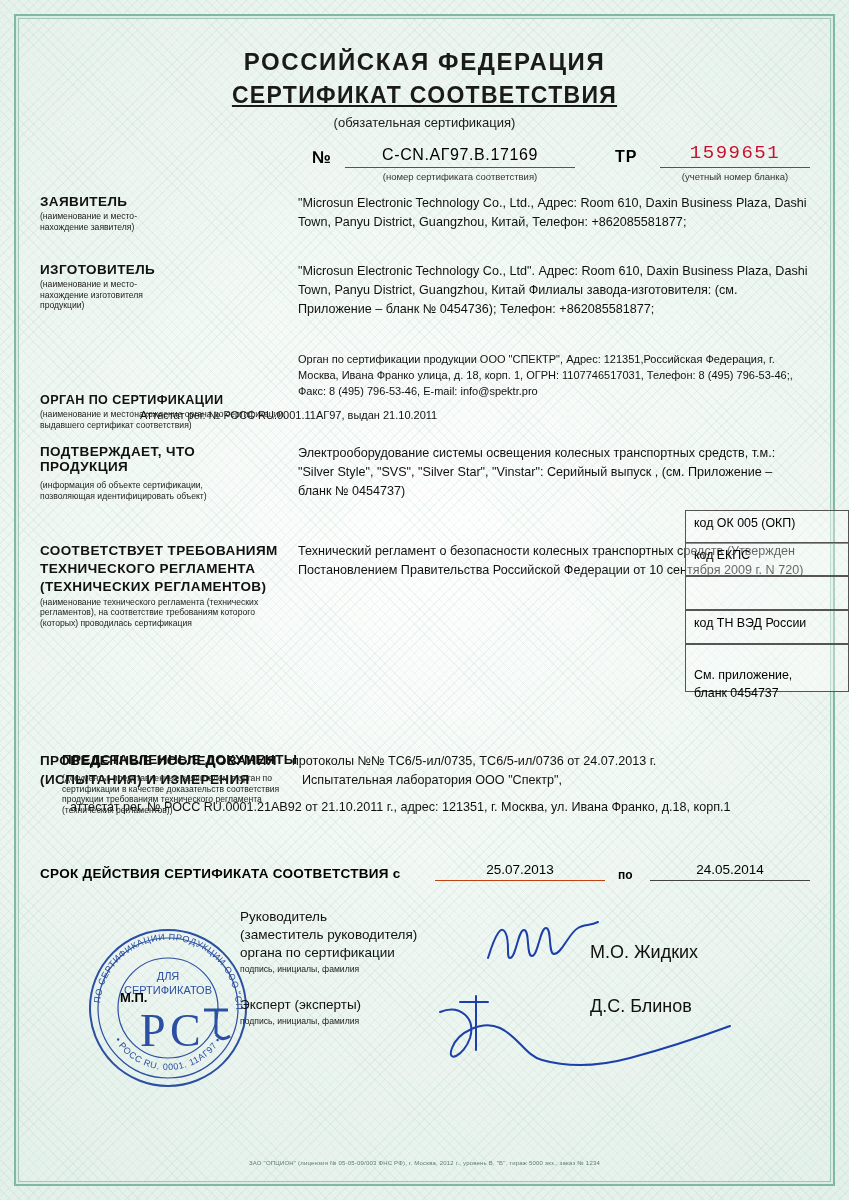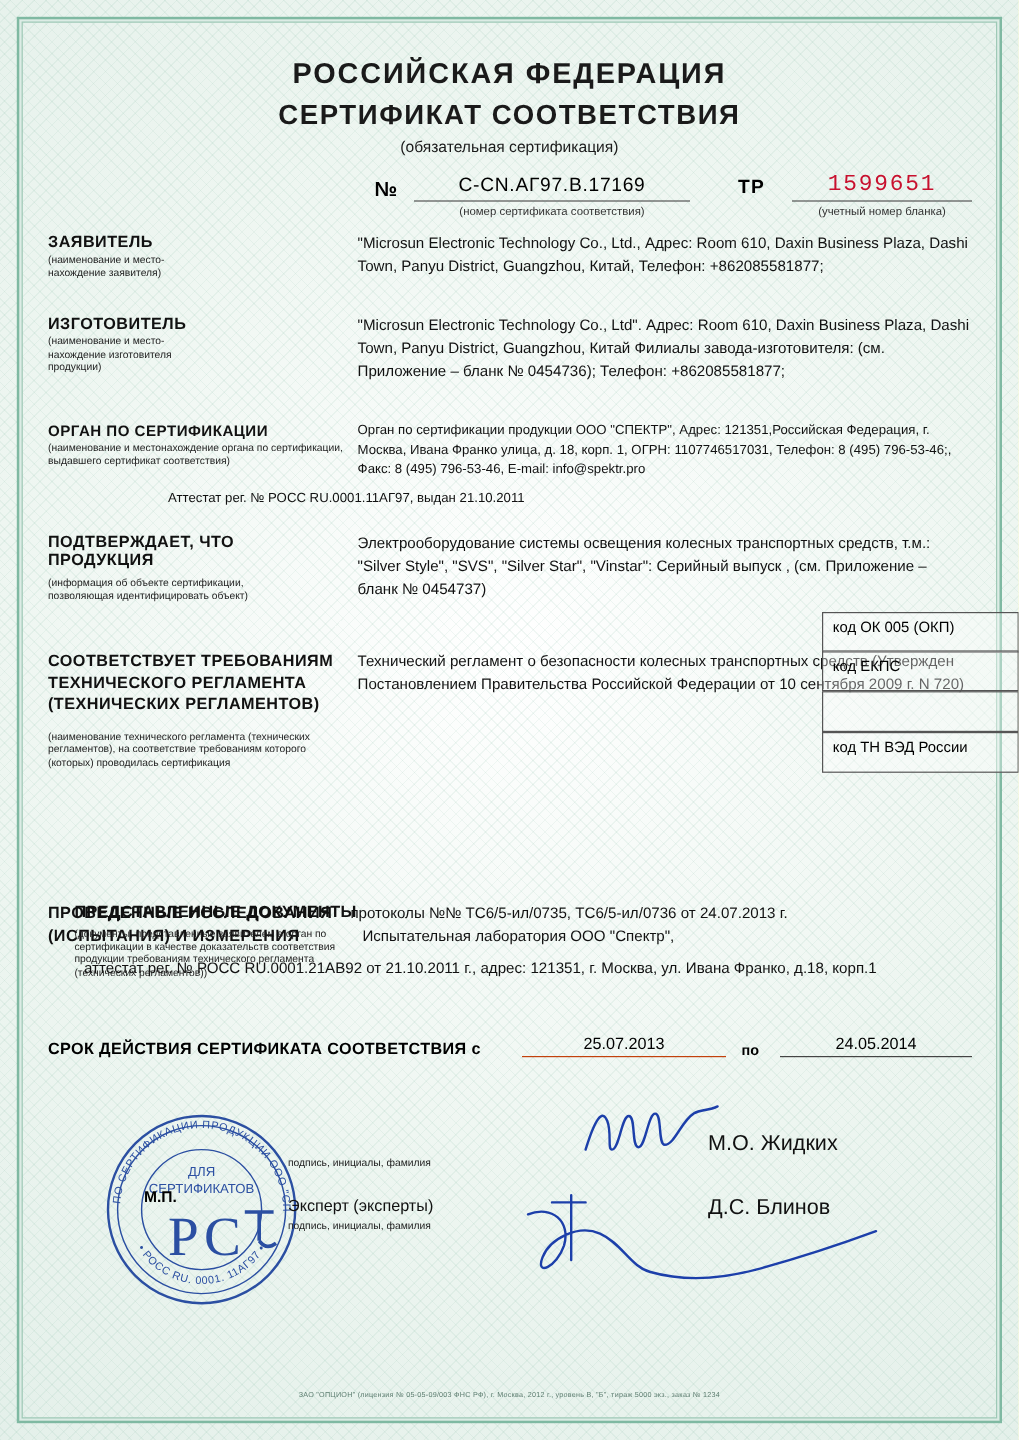--- a/index.html
+++ b/index.html
@@ -7,21 +7,21 @@
     padding: 0;
     background: #ffffff;
   }
   body {
     font-family: "Liberation Sans", sans-serif;
   }
   #page {
     position: relative;
     width: 849px;
     height: 1200px;
-    background: #fef9c3;
+    background: #bef264;
     overflow: hidden;
   }
   
   #page::before {
     content: "";
     position: absolute;
     inset: 0;
     background:
       repeating-linear-gradient(45deg, rgba(120,180,155,0.10) 0 1px, rgba(255,255,255,0) 1px 7px),
       repeating-linear-gradient(-45deg, rgba(120,180,155,0.10) 0 1px, rgba(255,255,255,0) 1px 7px),
@@ -53,20 +53,21 @@
     color: #1a1a1a;
     margin-top: 14px;
   }
   .title-sub {
     text-align: center;
     font-size: 23px;
     font-weight: bold;
     letter-spacing: 1.3px;
     color: #1a1a1a;
     margin-top: 6px;
+    text-decoration: underline;
   }
   .title-note {
     text-align: center;
     font-size: 13px;
     color: #1a1a1a;
     margin-top: 6px;
   }
 
   .numrow {
     position: relative;
@@ -325,21 +326,21 @@
 нахождение изготовителя
 продукции)</div>
       </div>
       <div class="col-right">
         <div class="val">"Microsun Electronic Technology Co., Ltd".  Адрес: Room 610, Daxin Business Plaza, Dashi Town, Panyu District, Guangzhou, Китай Филиалы завода-изготовителя: (см. Приложение – бланк № 0454736); Телефон: +862085581877;</div>
       </div>
     </div>
 
     <div class="row sec-body">
       <div class="col-left">
-        <div class="lbl-bold" style="font-size:12.6px;">ОРГАН  ПО  СЕРТИФИКАЦИИ</div>
+        <div class="lbl-bold" style="font-size:12.6px;margin-top:41px;">ОРГАН  ПО  СЕРТИФИКАЦИИ</div>
         <div class="lbl-small" style="white-space:pre-line; margin-top:2px;">(наименование и местонахождение органа по сертификации,
 выдавшего сертификат соответствия)</div>
       </div>
       <div class="col-right">
         <div class="val-sm">Орган по сертификации продукции ООО "СПЕКТР",  Адрес: 121351,Российская Федерация, г. Москва, Ивана Франко улица, д. 18, корп. 1,  ОГРН: 1107746517031, Телефон: 8 (495) 796-53-46;,  Факс: 8 (495) 796-53-46,  E-mail: info@spektr.pro</div>
       </div>
       <div style="position:absolute; left:100px; top:56px; width:600px;">
         <div class="val-sm">Аттестат рег. № РОСС RU.0001.11АГ97,  выдан 21.10.2011</div>
       </div>
     </div>
@@ -357,35 +358,39 @@
       <div class="codebox" style="top:66px; height:34px;">
         <span>код ОК 005 (ОКП)</span>
       </div>
     </div>
 
     <div class="row sec-reg" style="margin-top:6px;">
       <div class="col-left">
         <div class="lbl-bold" style="white-space:pre-line; line-height:1.35;">СООТВЕТСТВУЕТ ТРЕБОВАНИЯМ
 ТЕХНИЧЕСКОГО РЕГЛАМЕНТА
 (ТЕХНИЧЕСКИХ  РЕГЛАМЕНТОВ)</div>
-        <div class="lbl-small" style="white-space:pre-line; margin-top:12px;">(наименование технического регламента (технических
+        <div class="lbl-small" style="white-space:pre-line; ">(наименование технического регламента (технических
 регламентов), на соответствие требованиям которого
 (которых) проводилась сертификация</div>
       </div>
       <div class="col-right">
         <div class="val">Технический регламент о безопасности колесных транспортных средств (Утвержден Постановлением Правительства Российской Федерации от 10 сентября 2009 г. N 720)</div>
       </div>
       <div class="codebox" style="top:0px; height:34px;">
         <span>код ЕКПС</span>
       </div>
       <div class="codebox" style="top:34px; height:34px;">
         <span></span>
       </div>
       <div class="codebox" style="top:68px; height:34px;">
         <span>код ТН ВЭД России</span>
+      </div>
+      <div class="codebox" style="top:102px; height:48px; white-space:pre-line; line-height:1.4;">
+        <span>См. приложение,
+бланк 0454737</span>
       </div>
     </div>
 
     <div class="row sec-tests" style="margin-top:92px;">
       <div class="col-left">
         <div class="lbl-bold" style="white-space:pre-line; line-height:1.4;">ПРОВЕДЕННЫЕ ИССЛЕДОВАНИЯ
 (ИСПЫТАНИЯ) И ИЗМЕРЕНИЯ</div>
       </div>
       <div class="col-right" style="left:252px;">
         <div class="val">протоколы №№ ТС6/5-ил/0735, ТС6/5-ил/0736 от 24.07.2013 г.</div>
@@ -436,20 +441,23 @@
           <text x="90" y="62" fill="#2b4fa2" font-size="11" text-anchor="middle" font-family="Liberation Sans, sans-serif">ДЛЯ</text>
           <text x="90" y="76" fill="#2b4fa2" font-size="11" text-anchor="middle" font-family="Liberation Sans, sans-serif">СЕРТИФИКАТОВ</text>
           <text x="62" y="128" fill="#2b4fa2" font-size="46" font-family="Liberation Serif, serif">Р</text>
           <text x="92" y="128" fill="#2b4fa2" font-size="46" font-family="Liberation Serif, serif">С</text>
           <path d="M 126,92 L 150,92 M 138,92 L 138,116 M 138,116 q 6,8 14,2" fill="none" stroke="#2b4fa2" stroke-width="3"></path>
         </svg>
       </div>
 
       <div class="mp">М.П.</div>
 
+      <div class="sign-role" style="top:0px; white-space:pre-line;">Руководитель
+(заместитель руководителя)
+органа  по  сертификации</div>
       <div class="sign-cap" style="top:56px;">подпись, инициалы, фамилия</div>
       <div class="sign-name" style="top:34px;">М.О. Жидких</div>
 
       <div class="sign-role" style="top:88px;">Эксперт (эксперты)</div>
       <div class="sign-cap" style="top:108px;">подпись, инициалы, фамилия</div>
       <div class="sign-name" style="top:88px;">Д.С. Блинов</div>
 
       <svg class="sig-svg" style="left:440px; top:6px;" width="130" height="60">
         <path d="M8,44 C16,18 22,10 26,20 C30,30 26,44 30,44 C36,44 38,16 44,16 C50,16 46,42 52,42 C58,42 60,14 66,14 C72,14 68,40 74,40 C82,40 88,20 98,14 C104,10 110,12 118,8" fill="none" stroke="#1c3faa" stroke-width="2" stroke-linecap="round"></path>
       </svg>

